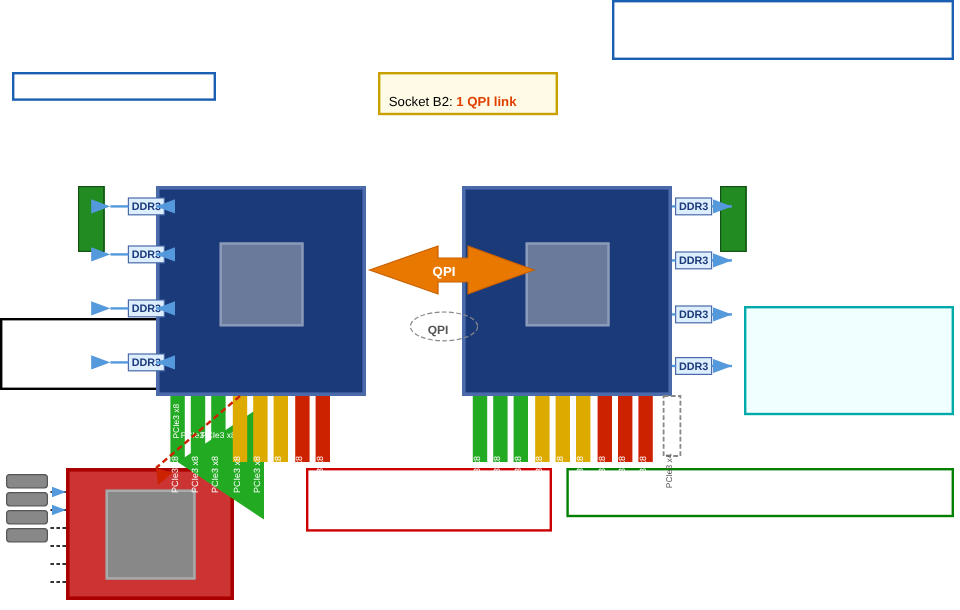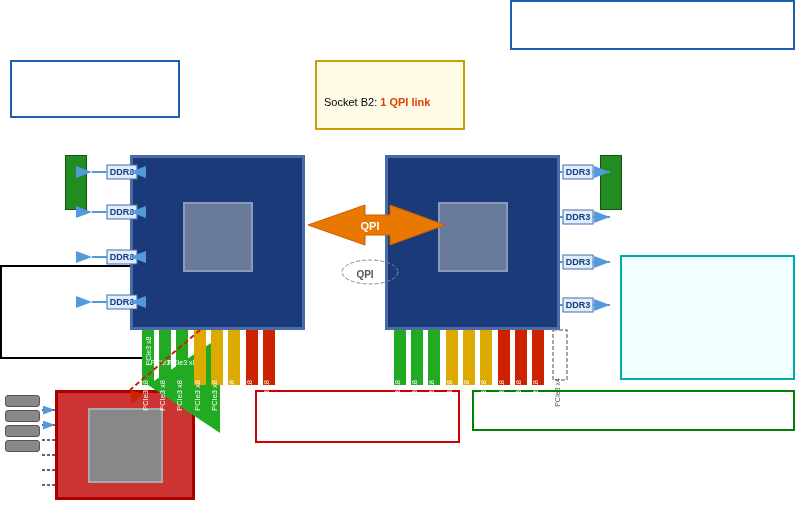--- a/index.html
+++ b/index.html
@@ -19,21 +19,21 @@
       left: 10px;
       font-size: 28px;
       font-weight: bold;
       color: #1a5fb4;
     }
 
     
     .info-box {
       position: absolute;
       border: 2px solid;
-      padding: 20px 7px;
+      padding: 3px 7px;
       font-size: 11px;
     }
     .info-box .box-title {
       font-weight: bold;
       text-decoration: underline;
       font-size: 12px;
       display: block;
       margin-bottom: 2px;
     }
 

